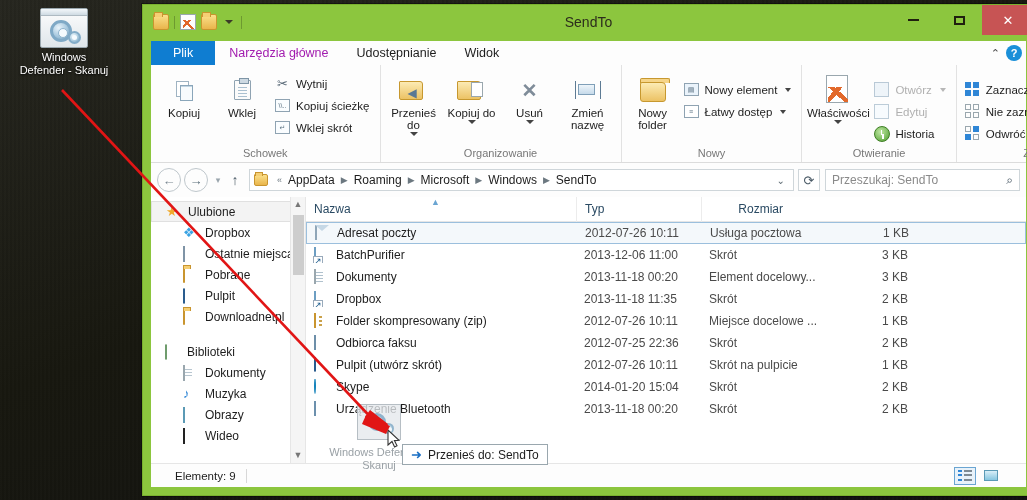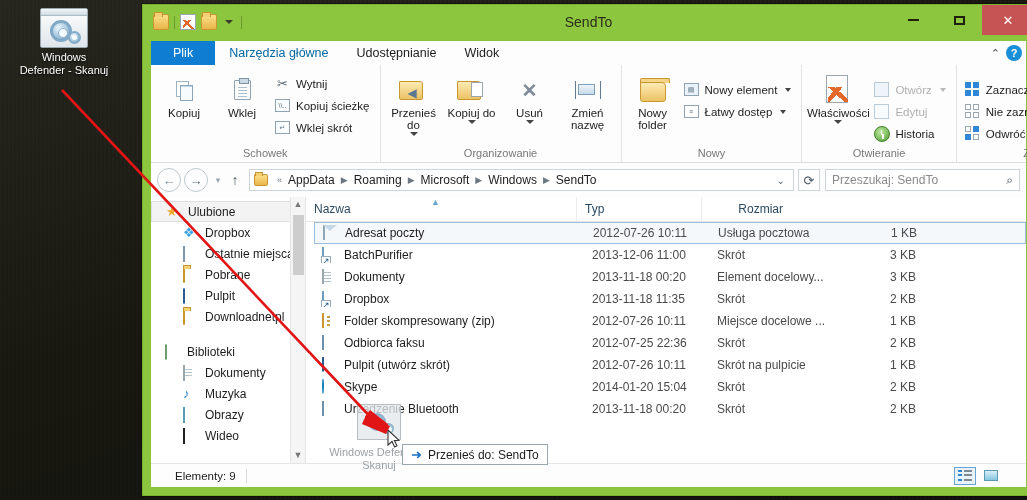--- a/index.html
+++ b/index.html
@@ -74,21 +74,21 @@
   }
   #wincontrols { position:absolute; right:0; top:0; display:flex; }
   .wbtn { width:46px; height:30px; display:flex; align-items:center; justify-content:center;
     color:#20200f; font-size:13px; cursor:default; }
   .wbtn.close { background:#c75454; color:#fff; width:52px; }
   .mini-glyph { width:11px; height:2px; background:#20200f; }
   .max-glyph { width:11px; height:9px; border:2px solid #20200f; }
   
   #tabstrip { position:absolute; left:8px; right:8px; top:36px; height:26px; display:flex; align-items:flex-start; }
   .tab { height:24px; padding:0 14px; display:flex; align-items:center; font-size:12.5px;
-    color:#0369a1; cursor:default; }
+    color:#a21caf; cursor:default; }
   .tab.file { background:#0f7dd1; color:#fff; padding:0 22px; }
   .tab.active { background:#fdfdfd; }
   .tab.plain { background:#fdfdfd; color:#1d1d1d; }
   
   #ribbon {
     position:absolute; left:8px; right:8px; top:60px; height:98px;
     background:#fdfdfd; border-bottom:1px solid #dcdcdc;
     display:flex; align-items:stretch; font-size:11.5px; color:#1d1d1d;
   }
   .group { display:flex; flex-direction:column; position:relative; padding:3px 5px 0; }
@@ -198,21 +198,21 @@
   #filepane { flex:1; position:relative; }
   #colheader { height:25px; display:flex; align-items:center; border-bottom:1px solid #e6e6e6;
     font-size:12px; color:#2a4a63; }
   .col { padding:0 8px; position:relative; height:25px; display:flex; align-items:center; cursor:default;}
   .col + .col { border-left:1px solid #ececec; }
   .col.name { width:270px; }
   .col.date { width:125px; }
   .col.type { width:125px; }
   .col.size { width:90px; justify-content:flex-end; }
   #sortmark { position:absolute; left:125px; top:0px; color:#6aa5d2; font-size:9px; }
-  .row { height:22px; display:flex; align-items:center; font-size:12px; color:#1d1d1d; cursor:default;margin-left:8px;}
+  .row { height:22px; display:flex; align-items:center; font-size:12px; color:#1d1d1d; cursor:default;}
   .row.sel { background:#f4f8fb; border:1px solid #9bbfdd; }
   .cell { padding:0 8px; display:flex; align-items:center; gap:6px; overflow:hidden; white-space:nowrap; }
   .cell.name { width:270px; }
   .cell.date { width:125px; color:#4a4a4a; }
   .cell.type { width:125px; color:#4a4a4a; }
   .cell.size { width:90px; justify-content:flex-end; color:#4a4a4a; }
   .fi { width:16px; height:16px; position:relative; flex:0 0 16px; }
   .fi-mail{width:15px;height:12px;background:linear-gradient(#fff,#e6eef5);border:1px solid #8fa6b8;}
   .fi-mail:after{content:"";position:absolute;left:0;top:0;width:0;height:0;
     border-left:7px solid transparent;border-right:7px solid transparent;border-top:6px solid #c6d8e6;}

